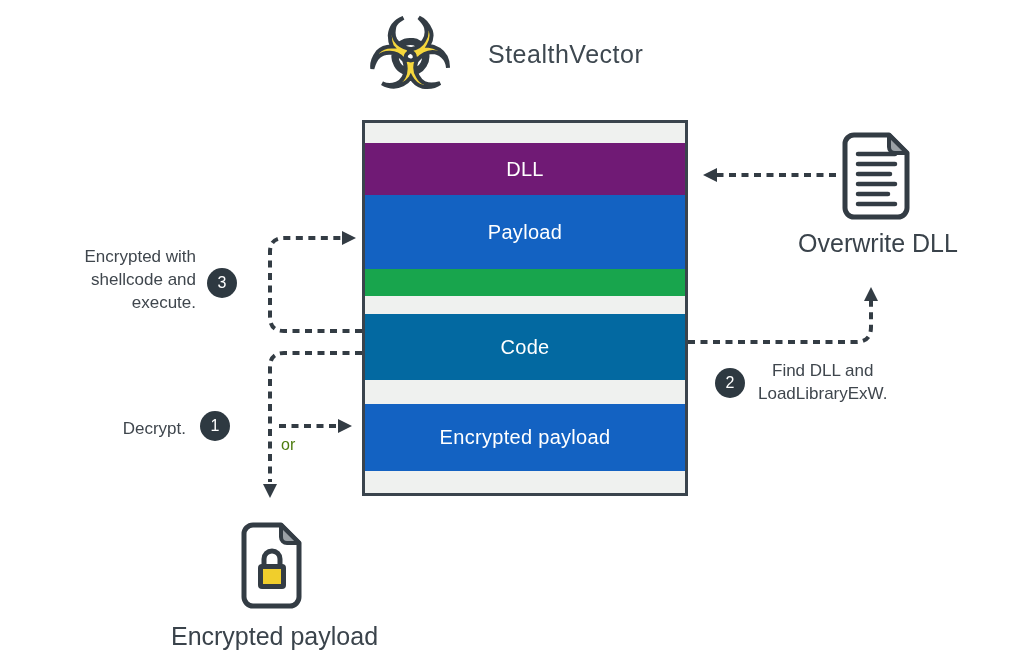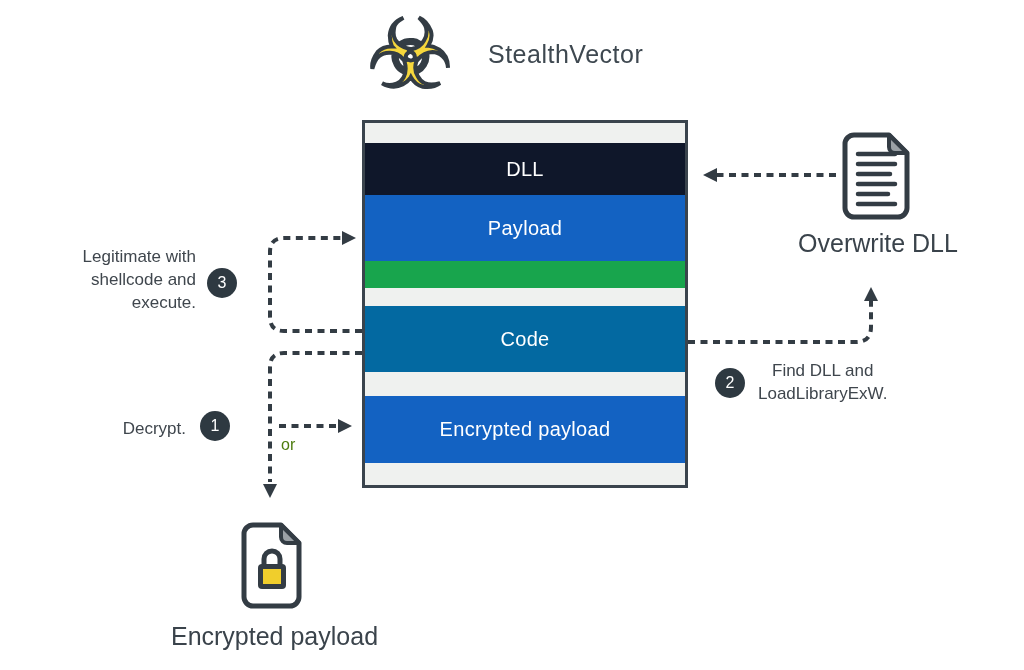--- a/index.html
+++ b/index.html
@@ -66,40 +66,40 @@
       <polygon points="342,231 342,245 356,238"></polygon>
       <polygon points="263,484 277,484 270,498"></polygon>
       <polygon points="338,419 338,433 352,426"></polygon>
       <polygon points="864,301 878,301 871,287"></polygon>
       <polygon points="717,168 717,182 703,175"></polygon>
     </g>
   </svg>
 
   <div class="stack" id="stack">
       <div class="seg" style="height: 20px; background: rgb(239, 241, 239);"></div>
-      <div class="seg" style="height: 52px; background: #0f172a;">
+      <div class="seg" style="height: 52px; background: #701a75;">
         <span class="seg-label">DLL</span>
       </div>
-      <div class="seg" style="height: 66px; background: rgb(19, 98, 194);">
+      <div class="seg" style="height: 74px; background: rgb(19, 98, 194);">
         <span class="seg-label">Payload</span>
       </div>
       <div class="seg" style="height: 27px; background: rgb(24, 165, 77);"></div>
       <div class="seg" style="height: 18px; background: rgb(239, 241, 239);"></div>
       <div class="seg" style="height: 66px; background: #0369a1;">
         <span class="seg-label">Code</span>
       </div>
       <div class="seg" style="height: 24px; background: rgb(239, 241, 239);"></div>
       <div class="seg" style="height: 67px; background: rgb(19, 98, 194);">
         <span class="seg-label">Encrypted payload</span>
       </div>
       <div class="seg" style="height: 22px; background: rgb(239, 241, 239);"></div>
     </div>
 
   <div class="note right-align" style="right:828px;top:245px;">
-    <div>Legitimate with</div>
+    <div>Encrypted with</div>
     <div>shellcode and</div>
     <div>execute.</div>
   </div>
   <div class="badge" style="left:207px;top:268px;">3</div>
 
   <div class="note right-align" style="right:838px;top:417px;">Decrypt.</div>
   <div class="badge" style="left:200px;top:411px;">1</div>
 
   <div class="or-label">or</div>
 

